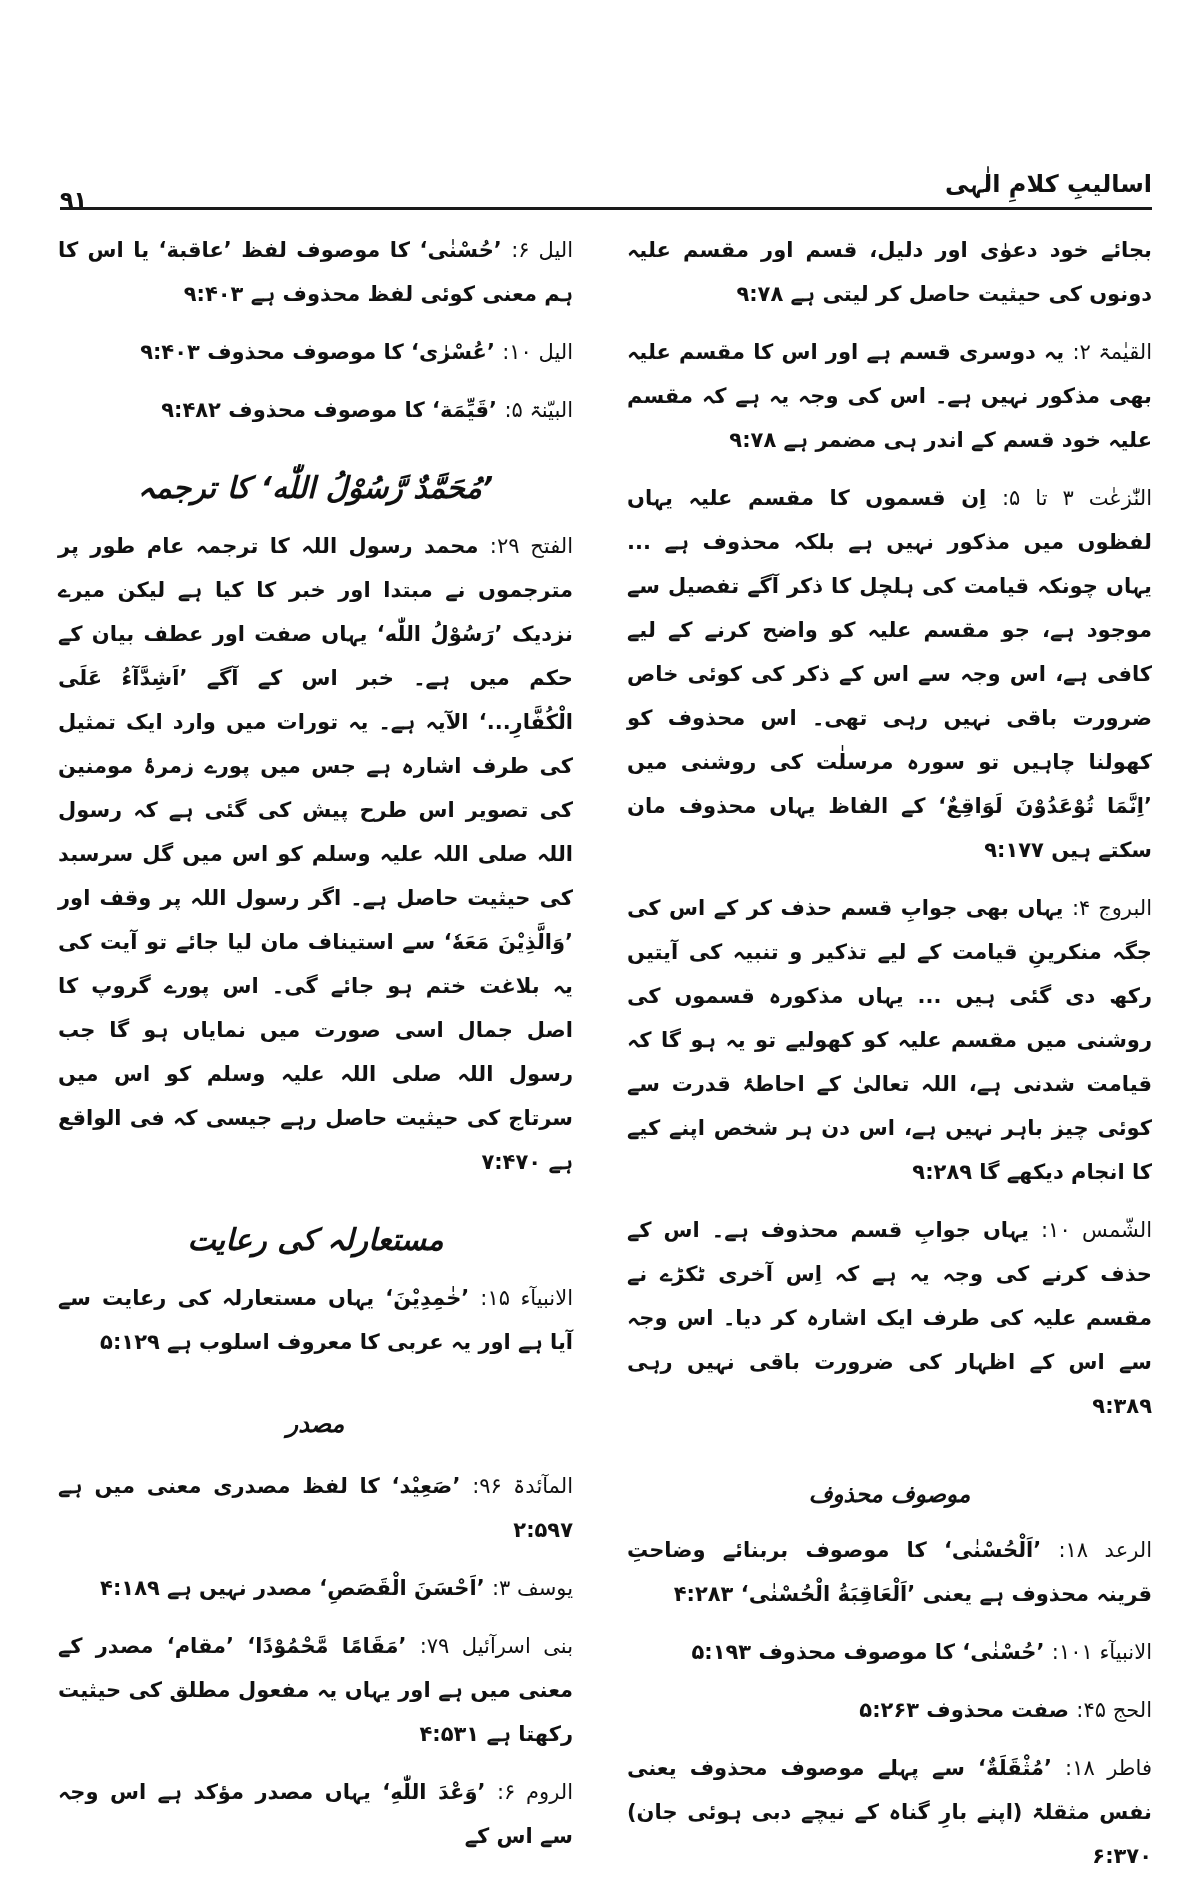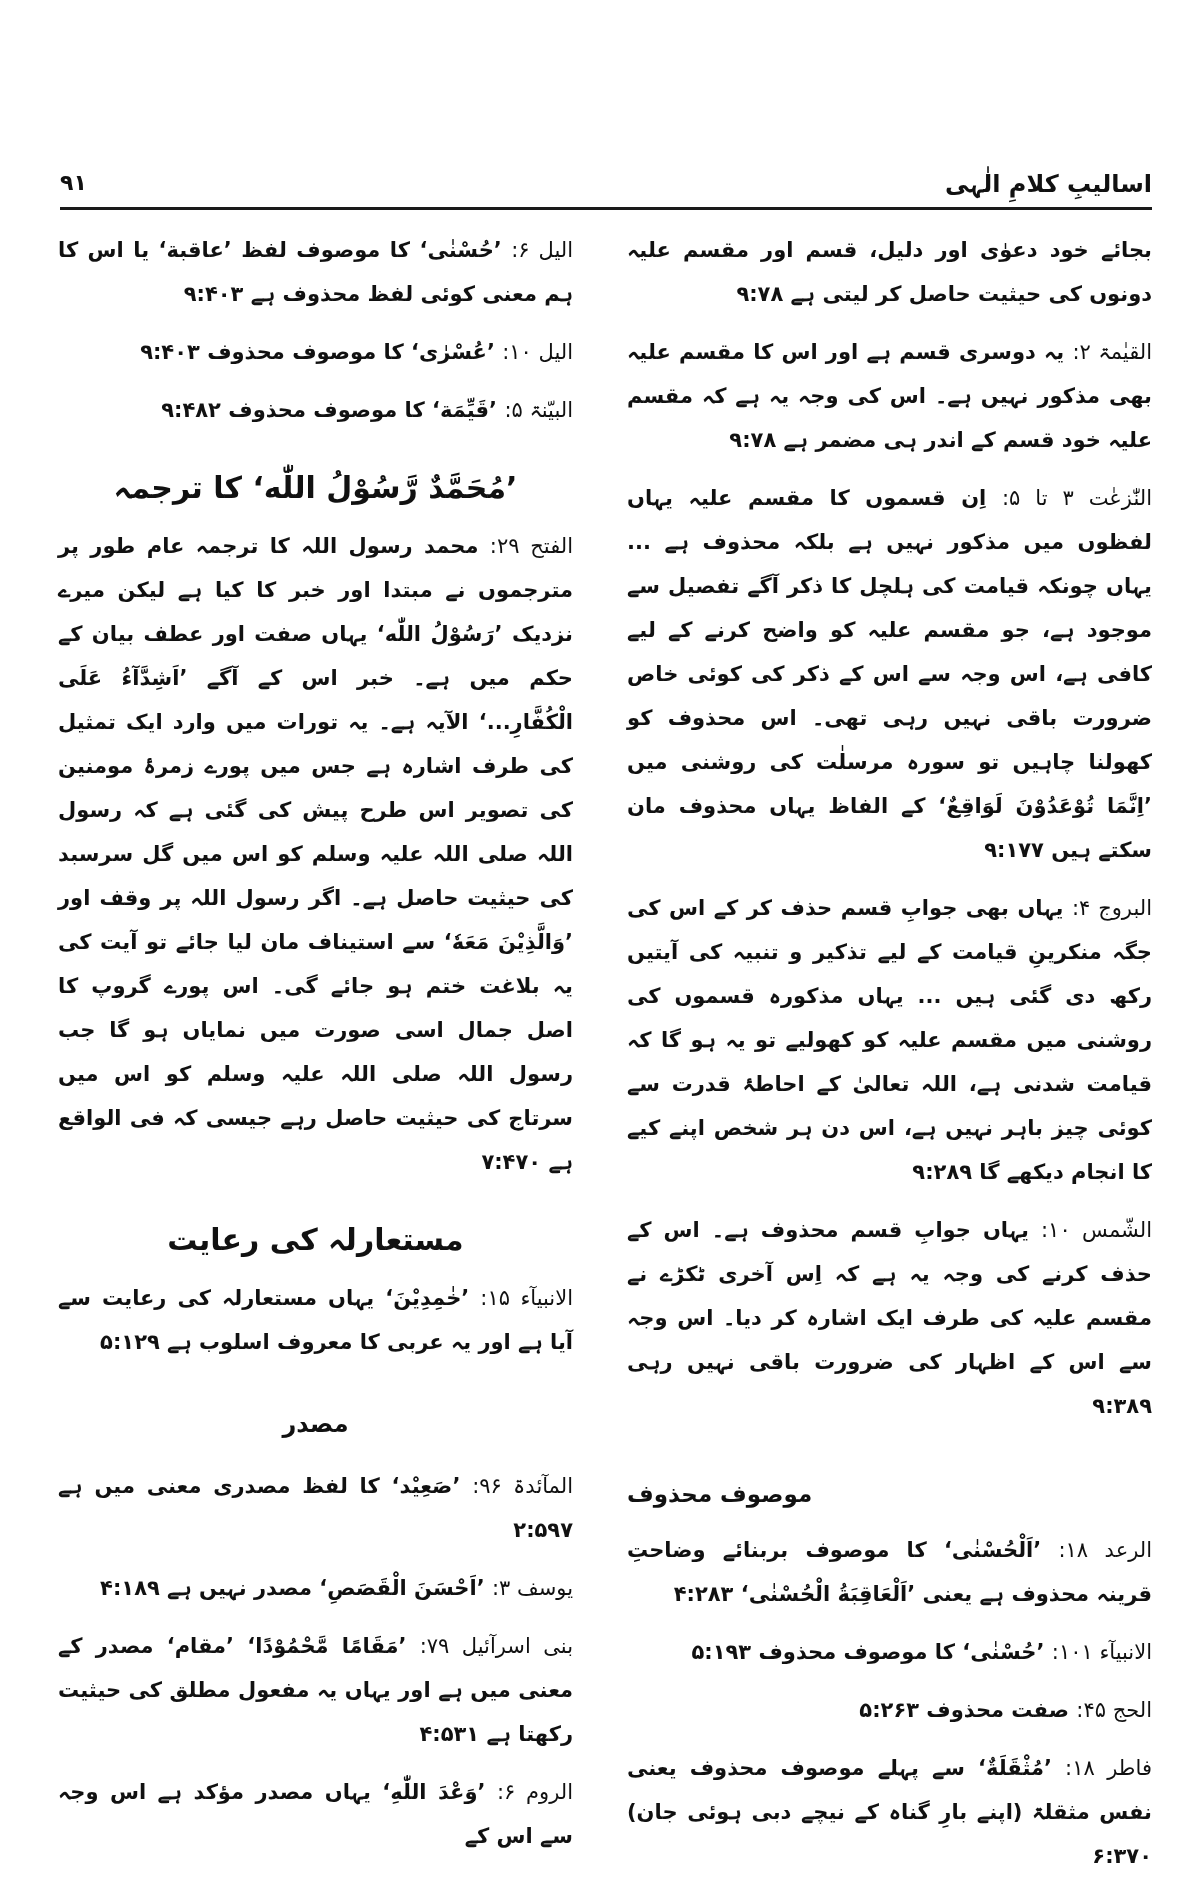--- a/index.html
+++ b/index.html
@@ -1,29 +1,29 @@
 <!DOCTYPE html>
 <html><head>
   <meta charset="utf-8">
   <style>
     html, body { margin: 0; padding: 0; background: #ffffff; }
     body { width: 1192px; height: 1891px; position: relative; overflow: hidden; color: #111; font-family: "DejaVu Sans", sans-serif; }
     .page { position: absolute; left: 0; top: 0; width: 1192px; height: 1891px; }
     .running-head { position: absolute; left: 60px; right: 40px; top: 168px; height: 40px; direction: rtl; }
     .book-title { position: absolute; right: 0; top: 2px; font-size: 24px; font-weight: bold; text-align: center; }
-    .page-number { position: absolute; left: 0; top: 2px; font-size: 22px; font-weight: bold; direction: ltr; }
+    .page-number { position: absolute; left: 0; top: 19px; font-size: 22px; font-weight: bold; direction: ltr; }
     .head-rule { position: absolute; left: 60px; right: 40px; top: 207px; height: 3px; background: #1a1a1a; }
     .column { position: absolute; top: 228px; direction: rtl; text-align: justify; font-size: 21px; line-height: 44px; font-weight: bold; }
     .col-right { right: 40px; width: 525px; }
     .col-left { left: 58px; width: 515px; }
     .entry { margin: 0 0 14px 0; }
     .entry .ref { font-weight: normal; }
     .entry .cite { white-space: nowrap; margin-top: 24px; }
-    .section-heading { text-align: center; font-size: 30px; line-height: 60px; margin: 26px 0 6px 0; font-weight: bold; }
-    .section-heading.small { font-size: 23px; text-align: left; margin: 36px 0 4px 0; }
+    .section-heading { text-align: center; font-size: 30px; line-height: 60px; margin: 26px 0 6px 0; font-weight: bold; font-style: italic; }
+    .section-heading.small { font-size: 23px; text-align: center; margin: 36px 0 4px 0; }
     .section-heading.center-small { font-size: 24px; margin: 30px 0 10px 0; }
   </style>
 </head>
 <body>
 
 <div class="page">
 
   <div class="running-head">
     <div class="book-title">اسالیبِ کلامِ الٰہی</div>
     <div class="page-number">۹۱</div>

